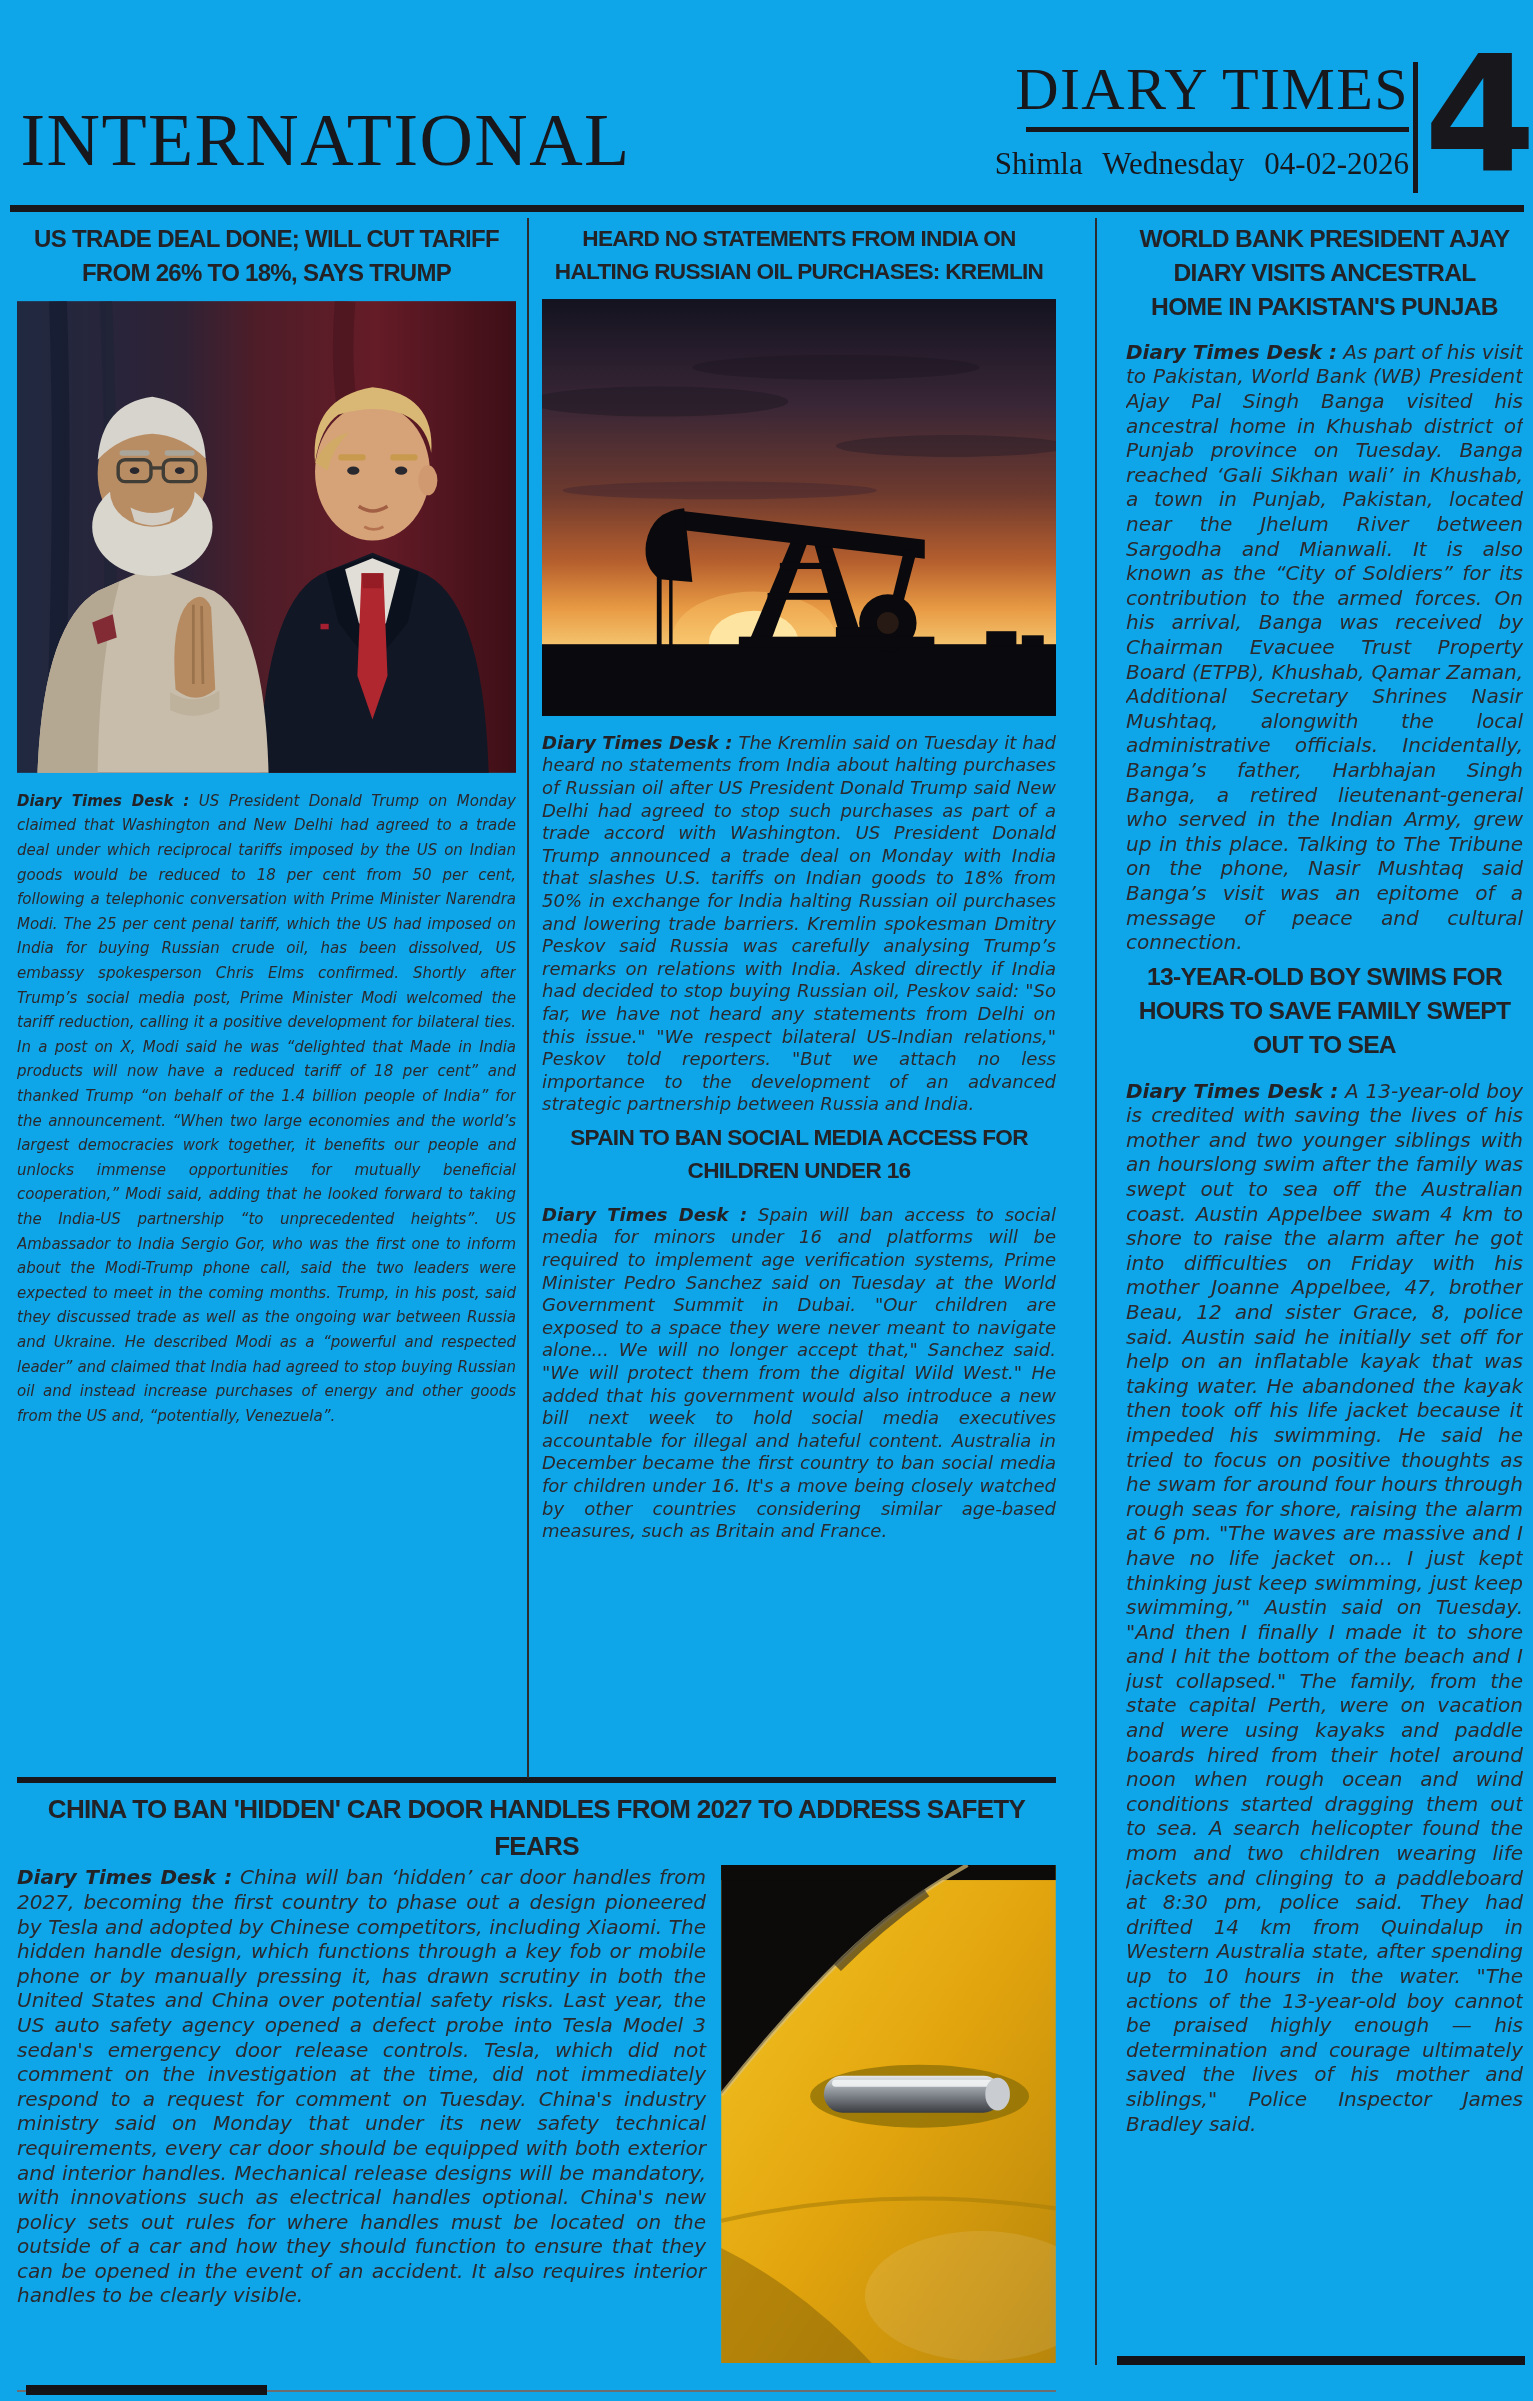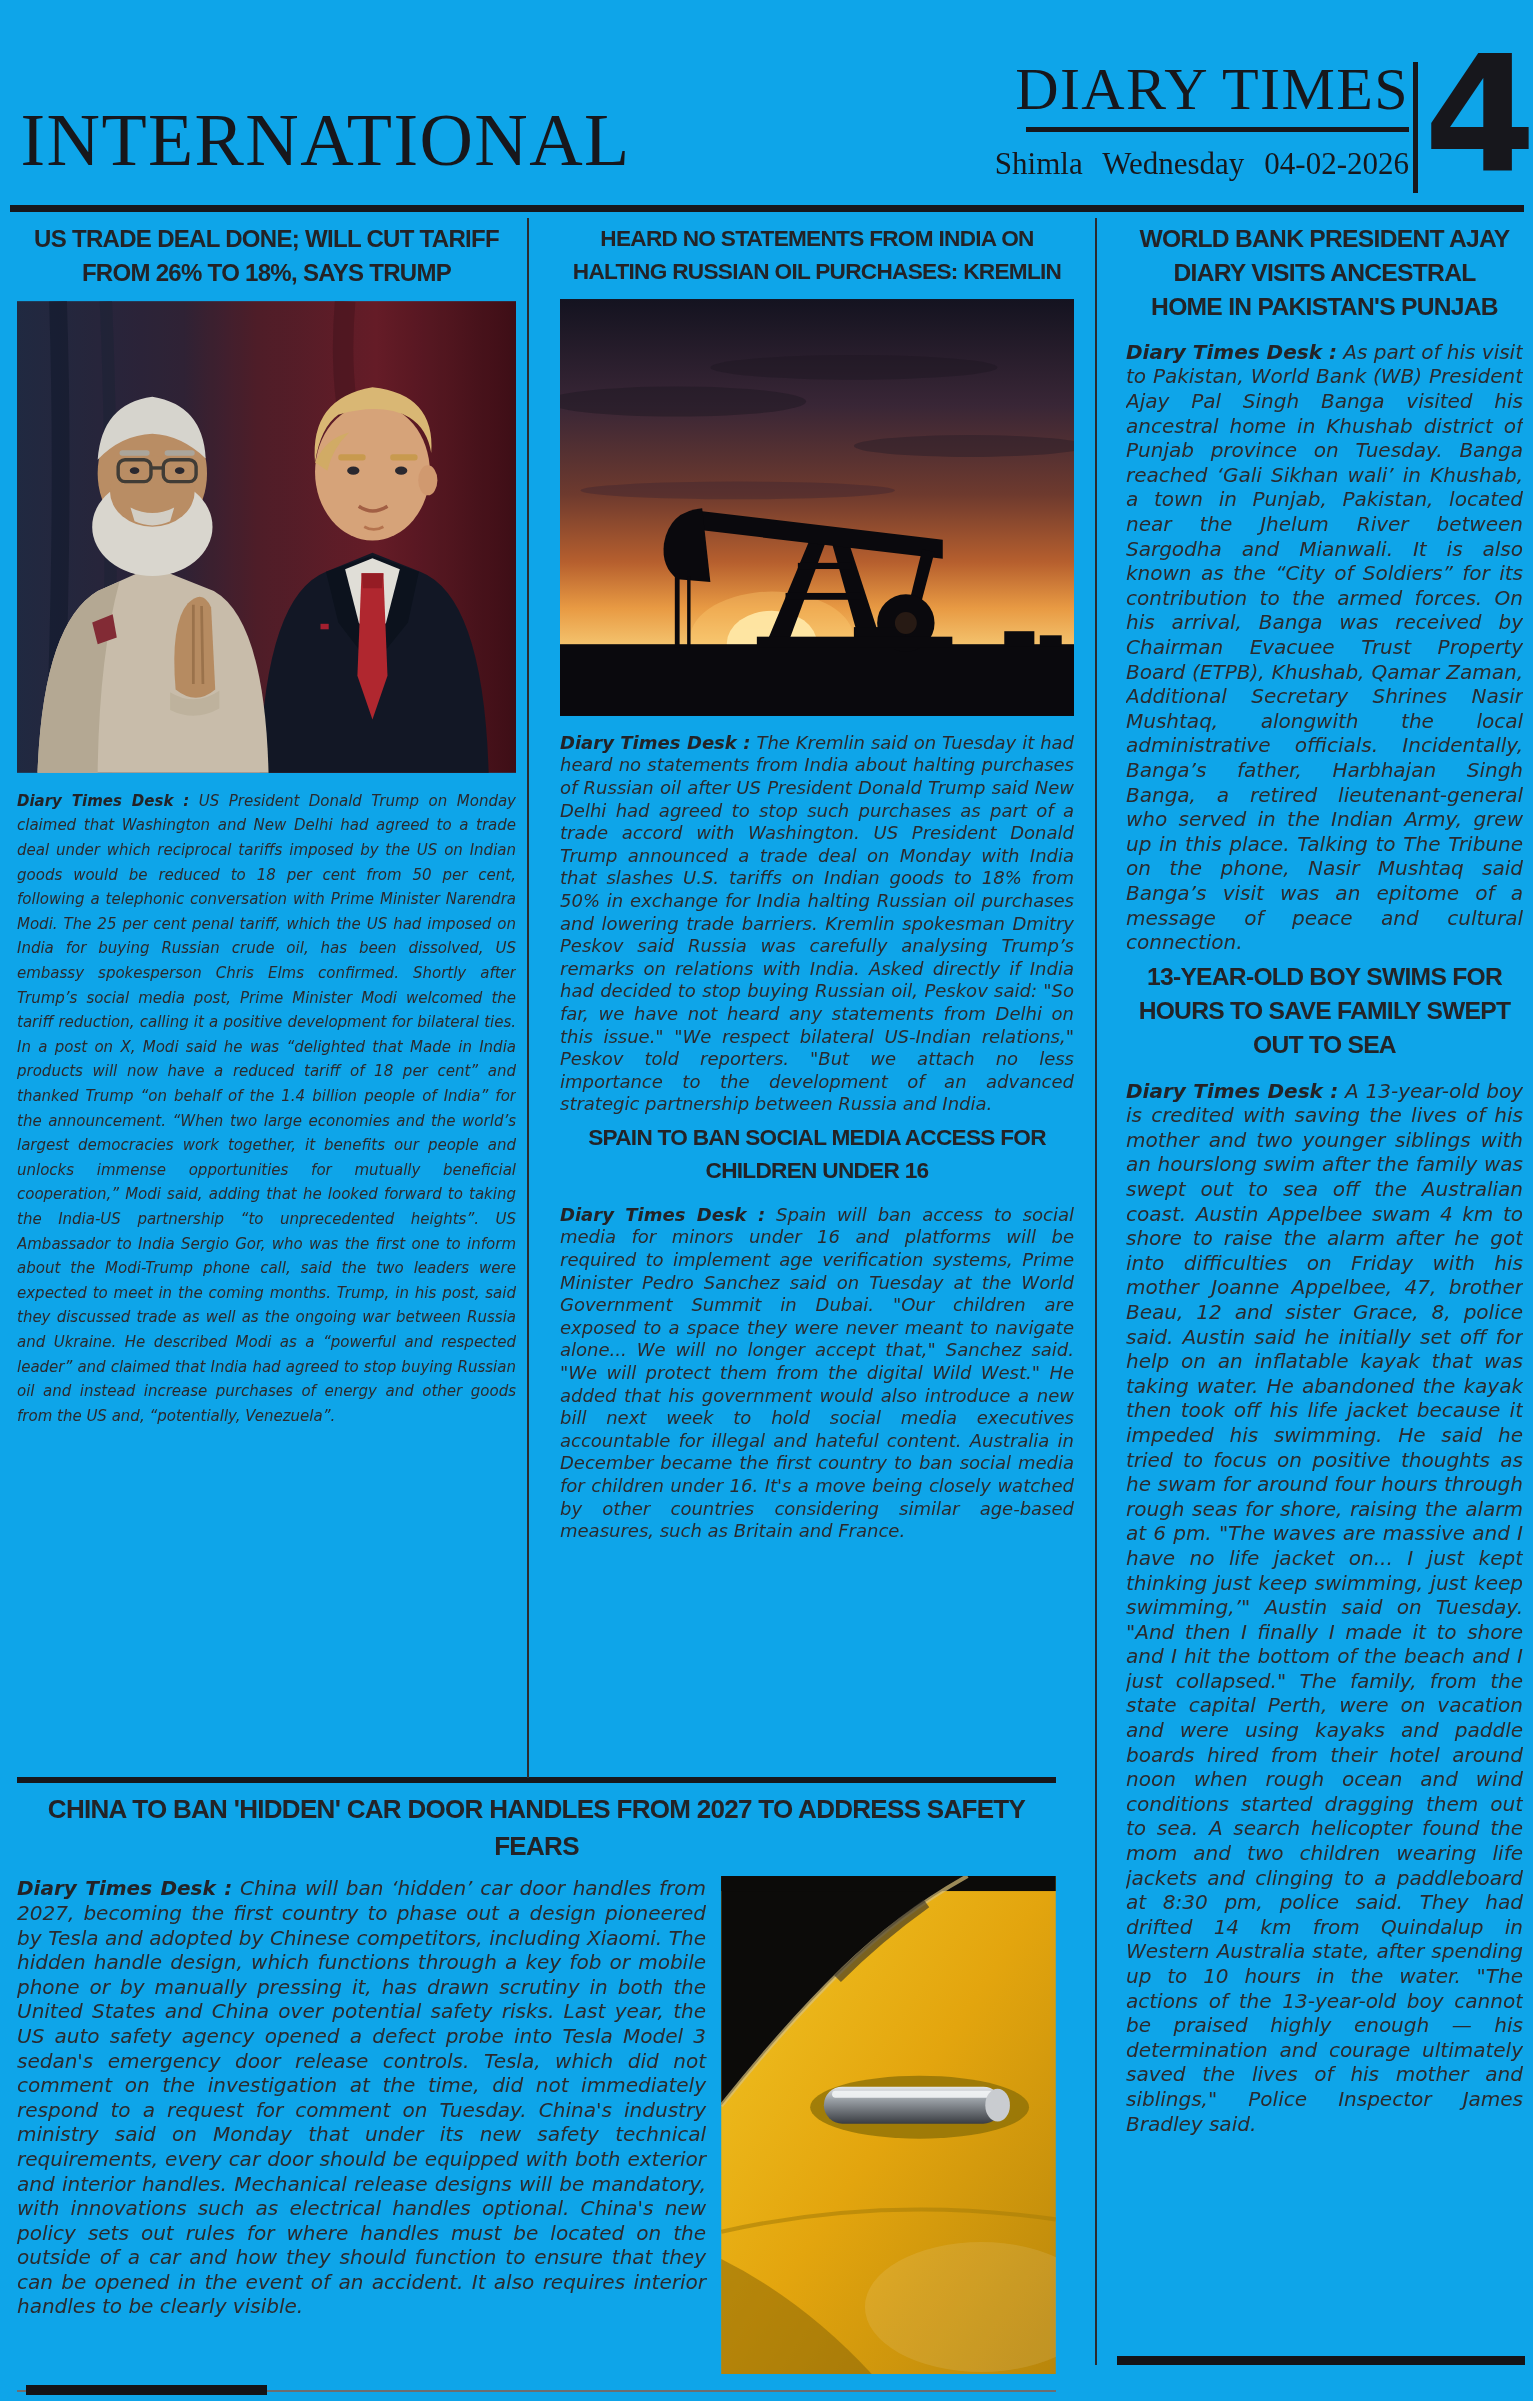--- a/index.html
+++ b/index.html
@@ -28,21 +28,21 @@
   .page-number-bar { position:absolute; left:1413px; top:62px; width:4.8px; height:131px; background:#17171c; }
   .page-number {
     position:absolute; left:1424px; top:34px; font-size:161px; line-height:1;
     font-weight:800; letter-spacing:-6.8px; color:#17171c;
   }
   .top-rule { position:absolute; left:9.6px; top:205px; width:1514px; height:6.8px; background:#17171c; }
 
   
   .col { position:absolute; top:216px; }
   #col-left  { left:17px;   width:499px; height:1561px; overflow:hidden; }
-  #col-mid   { left:560px;  width:514px; height:1561px; overflow:hidden; }
+  #col-mid   { left:542px;  width:514px; height:1561px; overflow:hidden; }
   #col-right { left:1126px; width:397px; height:2140px; overflow:hidden; }
   .v-rule { position:absolute; width:2.1px; background:#2b2b30; }
   #divider-1 { left:527px;  top:218px; height:1560px; }
   #divider-2 { left:1095px; top:218px; height:2147px; }
 
   h2.headline {
     font-family:"Liberation Sans", sans-serif; font-weight:700; text-align:center;
     color:#232327; margin:5.5px 0 0; letter-spacing:-0.7px;
   }
   .headline-line { white-space:nowrap; }
@@ -57,21 +57,21 @@
   #col-left  p.body { font-size:15px;  line-height:24.6px; }
   #col-mid   p.body { font-size:18px;  line-height:22.6px; }
   #col-right p.body { font-size:20px;  line-height:24.6px; }
   .byline { font-weight:700; color:#232327; }
   .mt-lg { margin-top:20.5px; }
 
   
   #china { position:absolute; left:17px; top:1777px; width:1039px; }
   #china .rule { height:6.2px; background:#17171c; }
   #china h2 { margin-top:8.2px; }
-  #china .row { display:flex; gap:15px; margin-top:11px; }
+  #china .row { display:flex; gap:15px; }
   #china p.body { width:690px; margin:0; font-size:20px; line-height:24.6px; }
 
   
   #bottom-rule-thin  { position:absolute; left:17px;   top:2390px; width:1039px; height:2.1px;  background:#6d6d70; }
   #bottom-rule-thick { position:absolute; left:26px;   top:2385px; width:241px;  height:9.6px; background:#141418; }
   #bottom-rule-right { position:absolute; left:1117px; top:2356px; width:408px;  height:9px; background:#141418; }
 </style>
 </head>
 <body>
 

